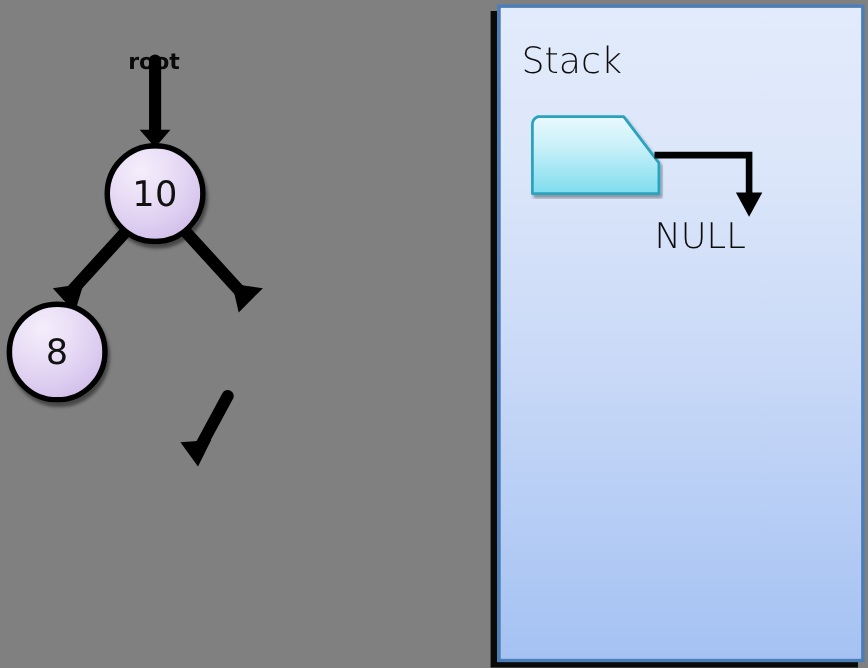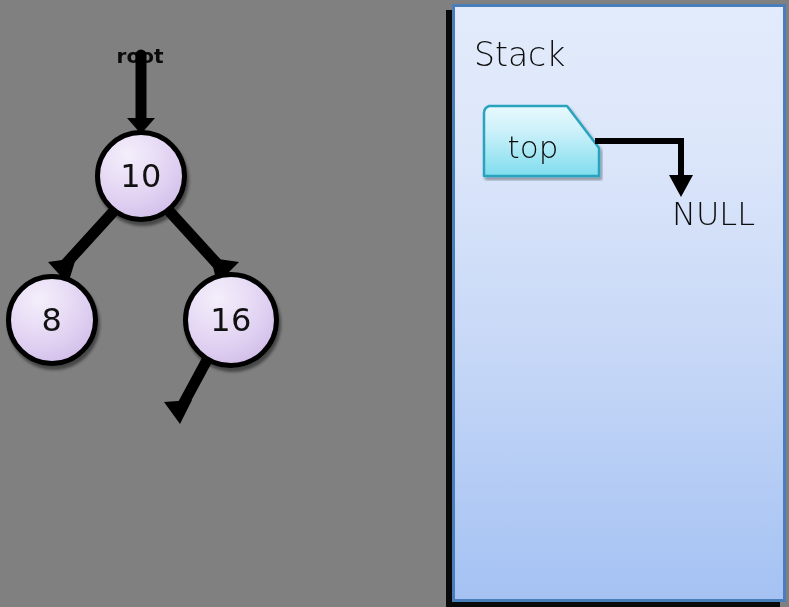--- a/index.html
+++ b/index.html
@@ -107,21 +107,21 @@
   #arrow-svg {
     position: absolute;
     left: 140px;
     top: 120px;
   }
   #null-label {
     position: absolute;
     left: 140px;
     top: 188px;
     width: 160px;
-    text-align: right;
+    text-align: left;
     font-family: "DejaVu Sans", sans-serif;
     font-size: 32px;
     color: #0d0d0d;
     font-weight: 300;
   }
 </style>
 </head>
 <body>
 
 <div id="stage">
@@ -159,23 +159,20 @@
     </svg>
 
     <div class="node" id="node-10" style="left:95px; top:130px; width:92px; height:92px;">
       <span class="node-label">10</span>
     </div>
 
     <div class="node" id="node-8" style="left:6px; top:274px; width:92px; height:92px;">
       <span class="node-label">8</span>
     </div>
 
-    <div class="node" id="node-16" style="left:183px; top:272px; width:96px; height:96px;">
-      <span class="node-label">16</span>
-    </div>
 
   </div>
 
   <div id="stack-panel">
 
     <div id="stack-title">Stack</div>
 
     <div id="top-flag">
       <svg width="122" height="78" viewBox="0 0 122 78">
         <defs>
@@ -184,21 +181,20 @@
             <stop offset="35%" stop-color="#CDF1FA"></stop>
             <stop offset="100%" stop-color="#7FDDEE"></stop>
           </linearGradient>
           <filter id="flagShadow" x="-20%" y="-20%" width="160%" height="160%">
             <feDropShadow dx="2" dy="3" stdDeviation="1.6" flood-color="#000000" flood-opacity="0.35"></feDropShadow>
           </filter>
         </defs>
         <path d="M 8 3 L 86 3 L 118 45 L 118 73 L 3 73 L 3 11 A 8 8 0 0 1 8 3 Z" fill="url(#flagGrad)" stroke="#2AA3BF" stroke-width="2.5" stroke-linejoin="round" filter="url(#flagShadow)"></path>
       </svg>
     </div>
-    <div id="top-label">top</div>
 
     <svg id="arrow-svg" width="120" height="80">
       <path d="M 2 14 L 86 14 L 86 50" fill="none" stroke="#000000" stroke-width="6" stroke-linecap="square"></path>
       <polygon points="74,48 98,48 86,70" fill="#000000"></polygon>
     </svg>
 
     <div id="null-label">NULL</div>
   </div>
 
 </div>

